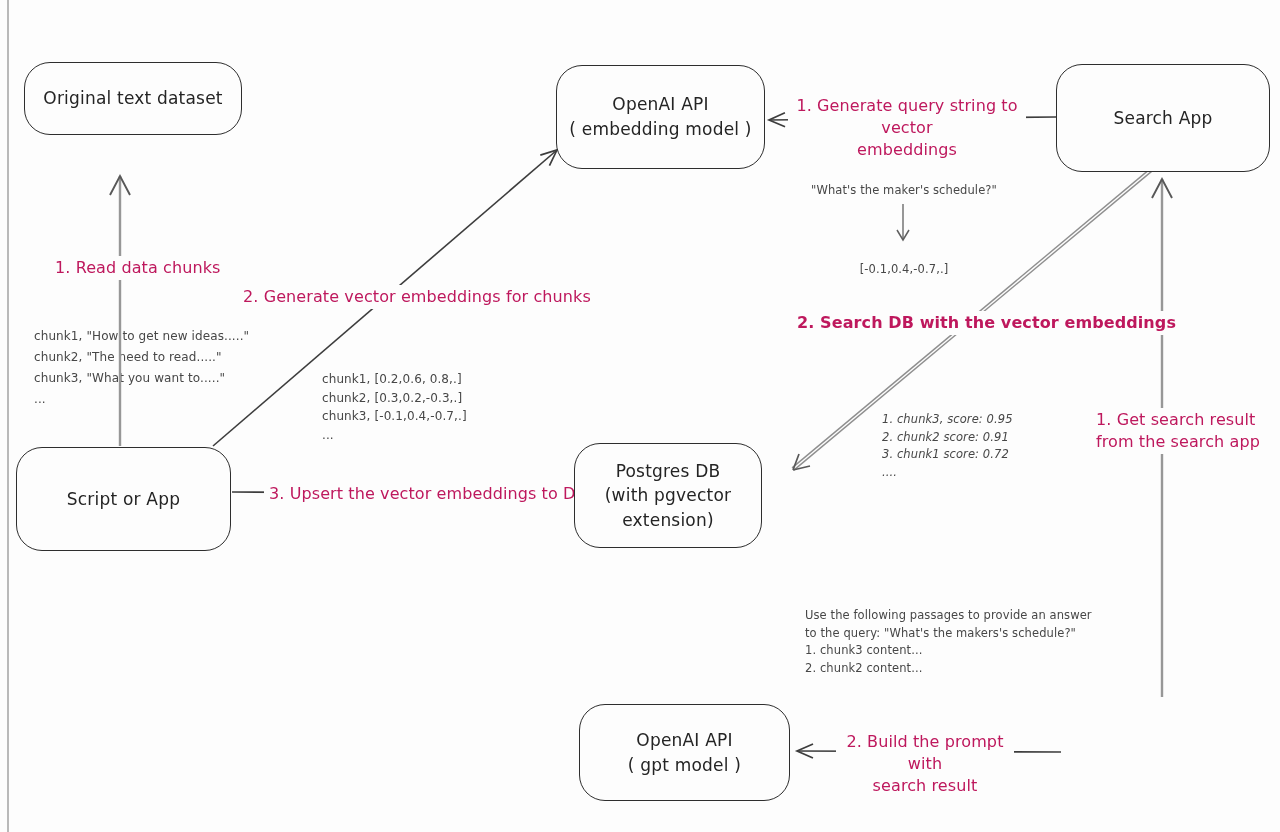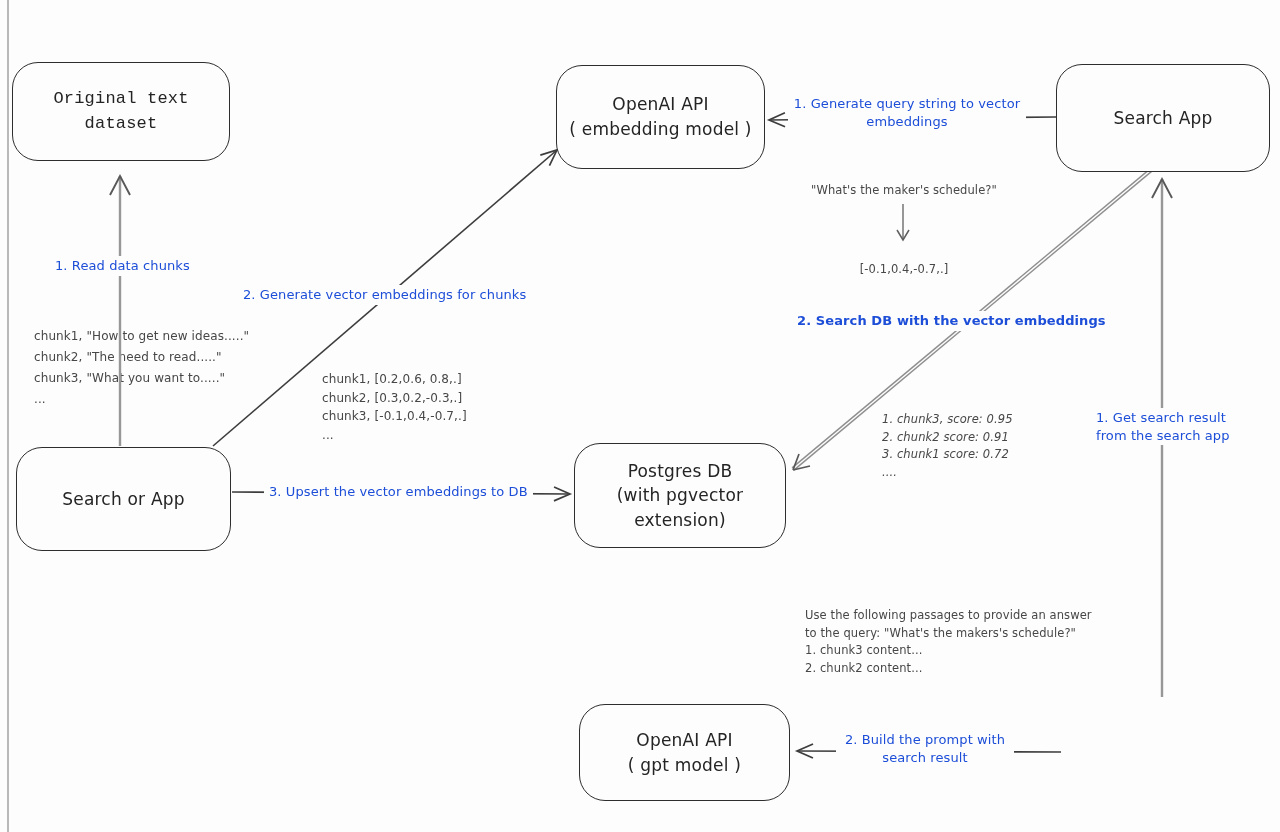--- a/index.html
+++ b/index.html
@@ -21,21 +21,21 @@
     font-size: 12px; color: #474747;
     white-space: pre-line; line-height: 21px;
     letter-spacing: 0.1px;
   }
   .annotation.small { font-size: 11.5px; line-height: 17.5px; }
   .annotation.centered { text-align: center; }
   svg#arrows { position: absolute; left: 0; top: 0; z-index: 2; }
   .edge-label {
     position: absolute; z-index: 3;
     background: #fdfdfd; padding: 1px 5px;
-    font-size: 13px; color: #1d4ed8;
+    font-size: 16px; color: #be185d;
     white-space: pre-line; line-height: 1.36;
     letter-spacing: 0.1px;
   }
   .edge-label.centered { text-align: center; }
   .node {
     position: absolute; z-index: 4;
     border: 1.7px solid #2e2e2e; border-radius: 26px;
     background: #fdfdfd;
     display: flex; align-items: center; justify-content: center;
     text-align: center;
@@ -133,29 +133,29 @@
 embeddings</div>
 
   <div class="edge-label" style="left:792px; top:311px;font-weight:bold;">2. Search DB with the vector embeddings</div>
 
   <div class="edge-label" style="left:1091px; top:408px;">1. Get search result
 from the search app</div>
 
   <div class="edge-label centered" style="left:836px; top:730px; width:178px;">2. Build the prompt with
 search result</div>
 
-  <div class="node" style="left:12px; top:62px; width:218px; height:99px;font-family:Liberation Mono, monospace;">Original text dataset</div>
+  <div class="node" style="left:24px; top:62px; width:218px; height:73px;">Original text dataset</div>
 
   <div class="node" style="left:556px; top:65px; width:209px; height:104px;">OpenAI API
 ( embedding model )</div>
 
   <div class="node" style="left:1056px; top:64px; width:214px; height:108px;">Search App</div>
 
-  <div class="node" style="left:16px; top:447px; width:215px; height:104px;">Search or App</div>
+  <div class="node" style="left:16px; top:447px; width:215px; height:104px;">Script or App</div>
 
-  <div class="node" style="left:574px; top:443px; width:212px; height:105px;">Postgres DB
+  <div class="node" style="left:574px; top:443px; width:188px; height:105px;">Postgres DB
 (with pgvector extension)</div>
 
   <div class="node" style="left:579px; top:704px; width:211px; height:97px;">OpenAI API
 ( gpt model )</div>
 
 
 </div>
 
 </body></html>

